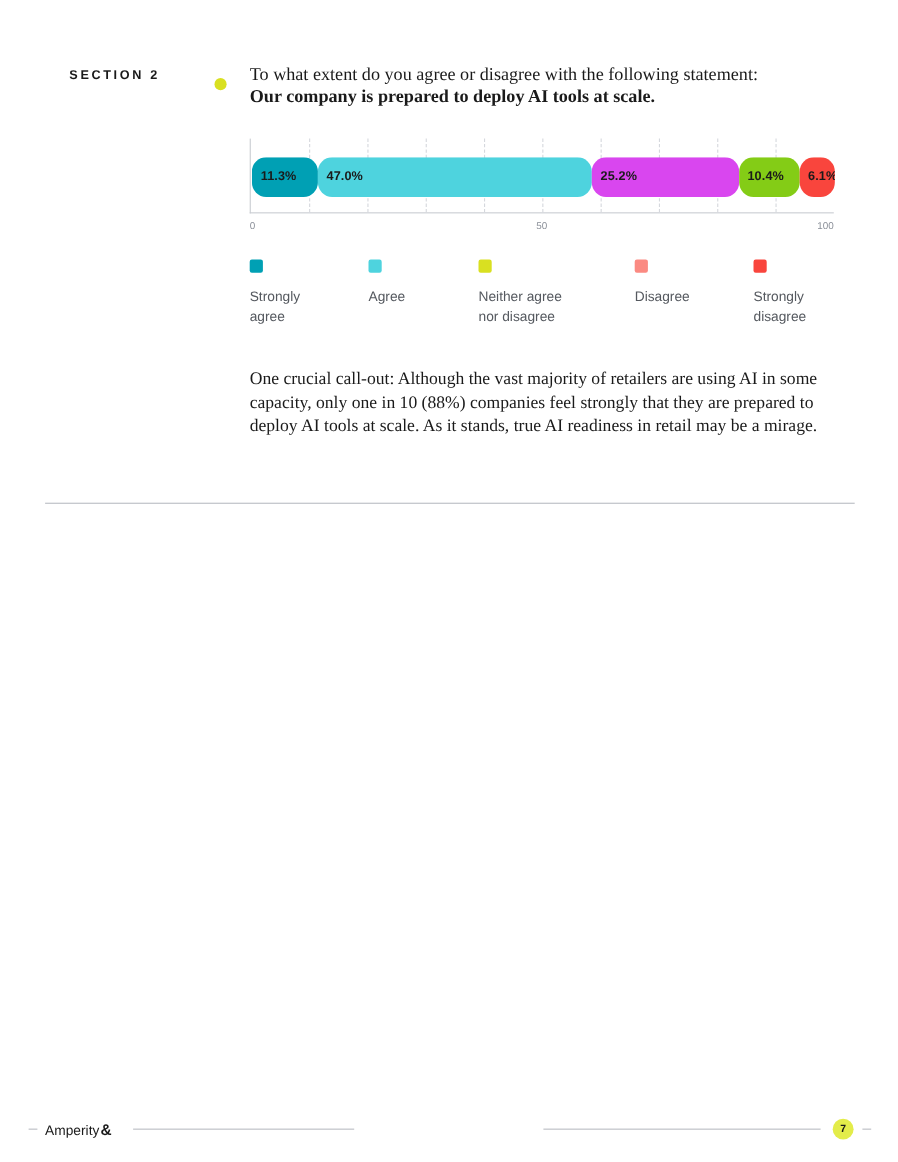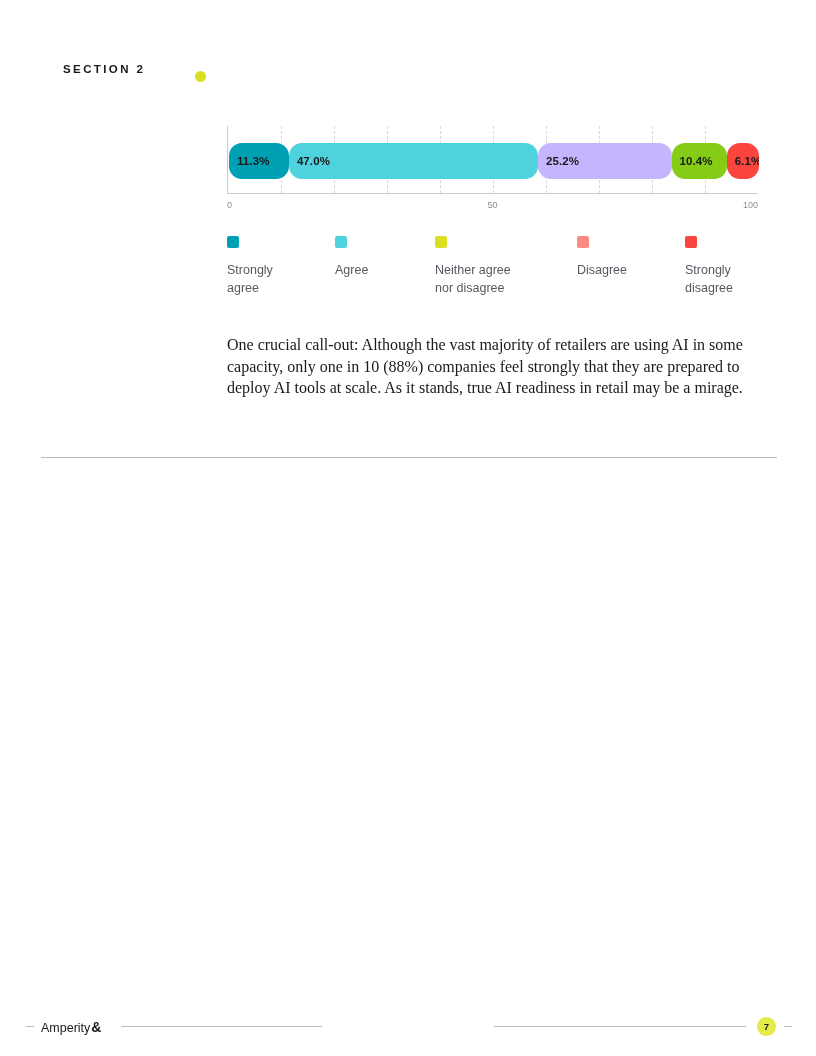--- a/index.html
+++ b/index.html
@@ -256,20 +256,24 @@
   }
 </style>
 </head>
 <body>
 
 <div class="page">
 
   <div class="section-label">SECTION 2</div>
   <div class="section-dot" style="background: rgb(217, 224, 33);"></div>
 
+  <div class="question">
+    <span class="lead">To what extent do you agree or disagree with the following statement:</span>
+    <span class="statement">Our company is prepared to deploy AI tools at scale.</span>
+  </div>
 
   <div class="chart">
     <div class="chart-plot">
       <div class="gridlines">
           <div class="gridline" style="left: 10%;"></div>
           <div class="gridline" style="left: 20%;"></div>
           <div class="gridline" style="left: 30%;"></div>
           <div class="gridline" style="left: 40%;"></div>
           <div class="gridline" style="left: 50%;"></div>
           <div class="gridline" style="left: 60%;"></div>
@@ -277,21 +281,21 @@
           <div class="gridline" style="left: 80%;"></div>
           <div class="gridline" style="left: 90%;"></div>
         </div>
       <div class="bar">
           <div class="seg" style="background: rgb(0, 160, 180); width: 11.3%;">
             <span>11.3%</span>
           </div>
           <div class="seg" style="background: rgb(78, 211, 222); width: 47%;">
             <span>47.0%</span>
           </div>
-          <div class="seg" style="background: #c4b5fd; width: 25.2%;">
+          <div class="seg" style="background: #d946ef; width: 25.2%;">
             <span>25.2%</span>
           </div>
           <div class="seg" style="background: #84cc16; width: 10.4%;">
             <span>10.4%</span>
           </div>
           <div class="seg" style="background: rgb(249, 69, 61); width: 6.1%;">
             <span>6.1%</span>
           </div>
         </div>
     </div>

